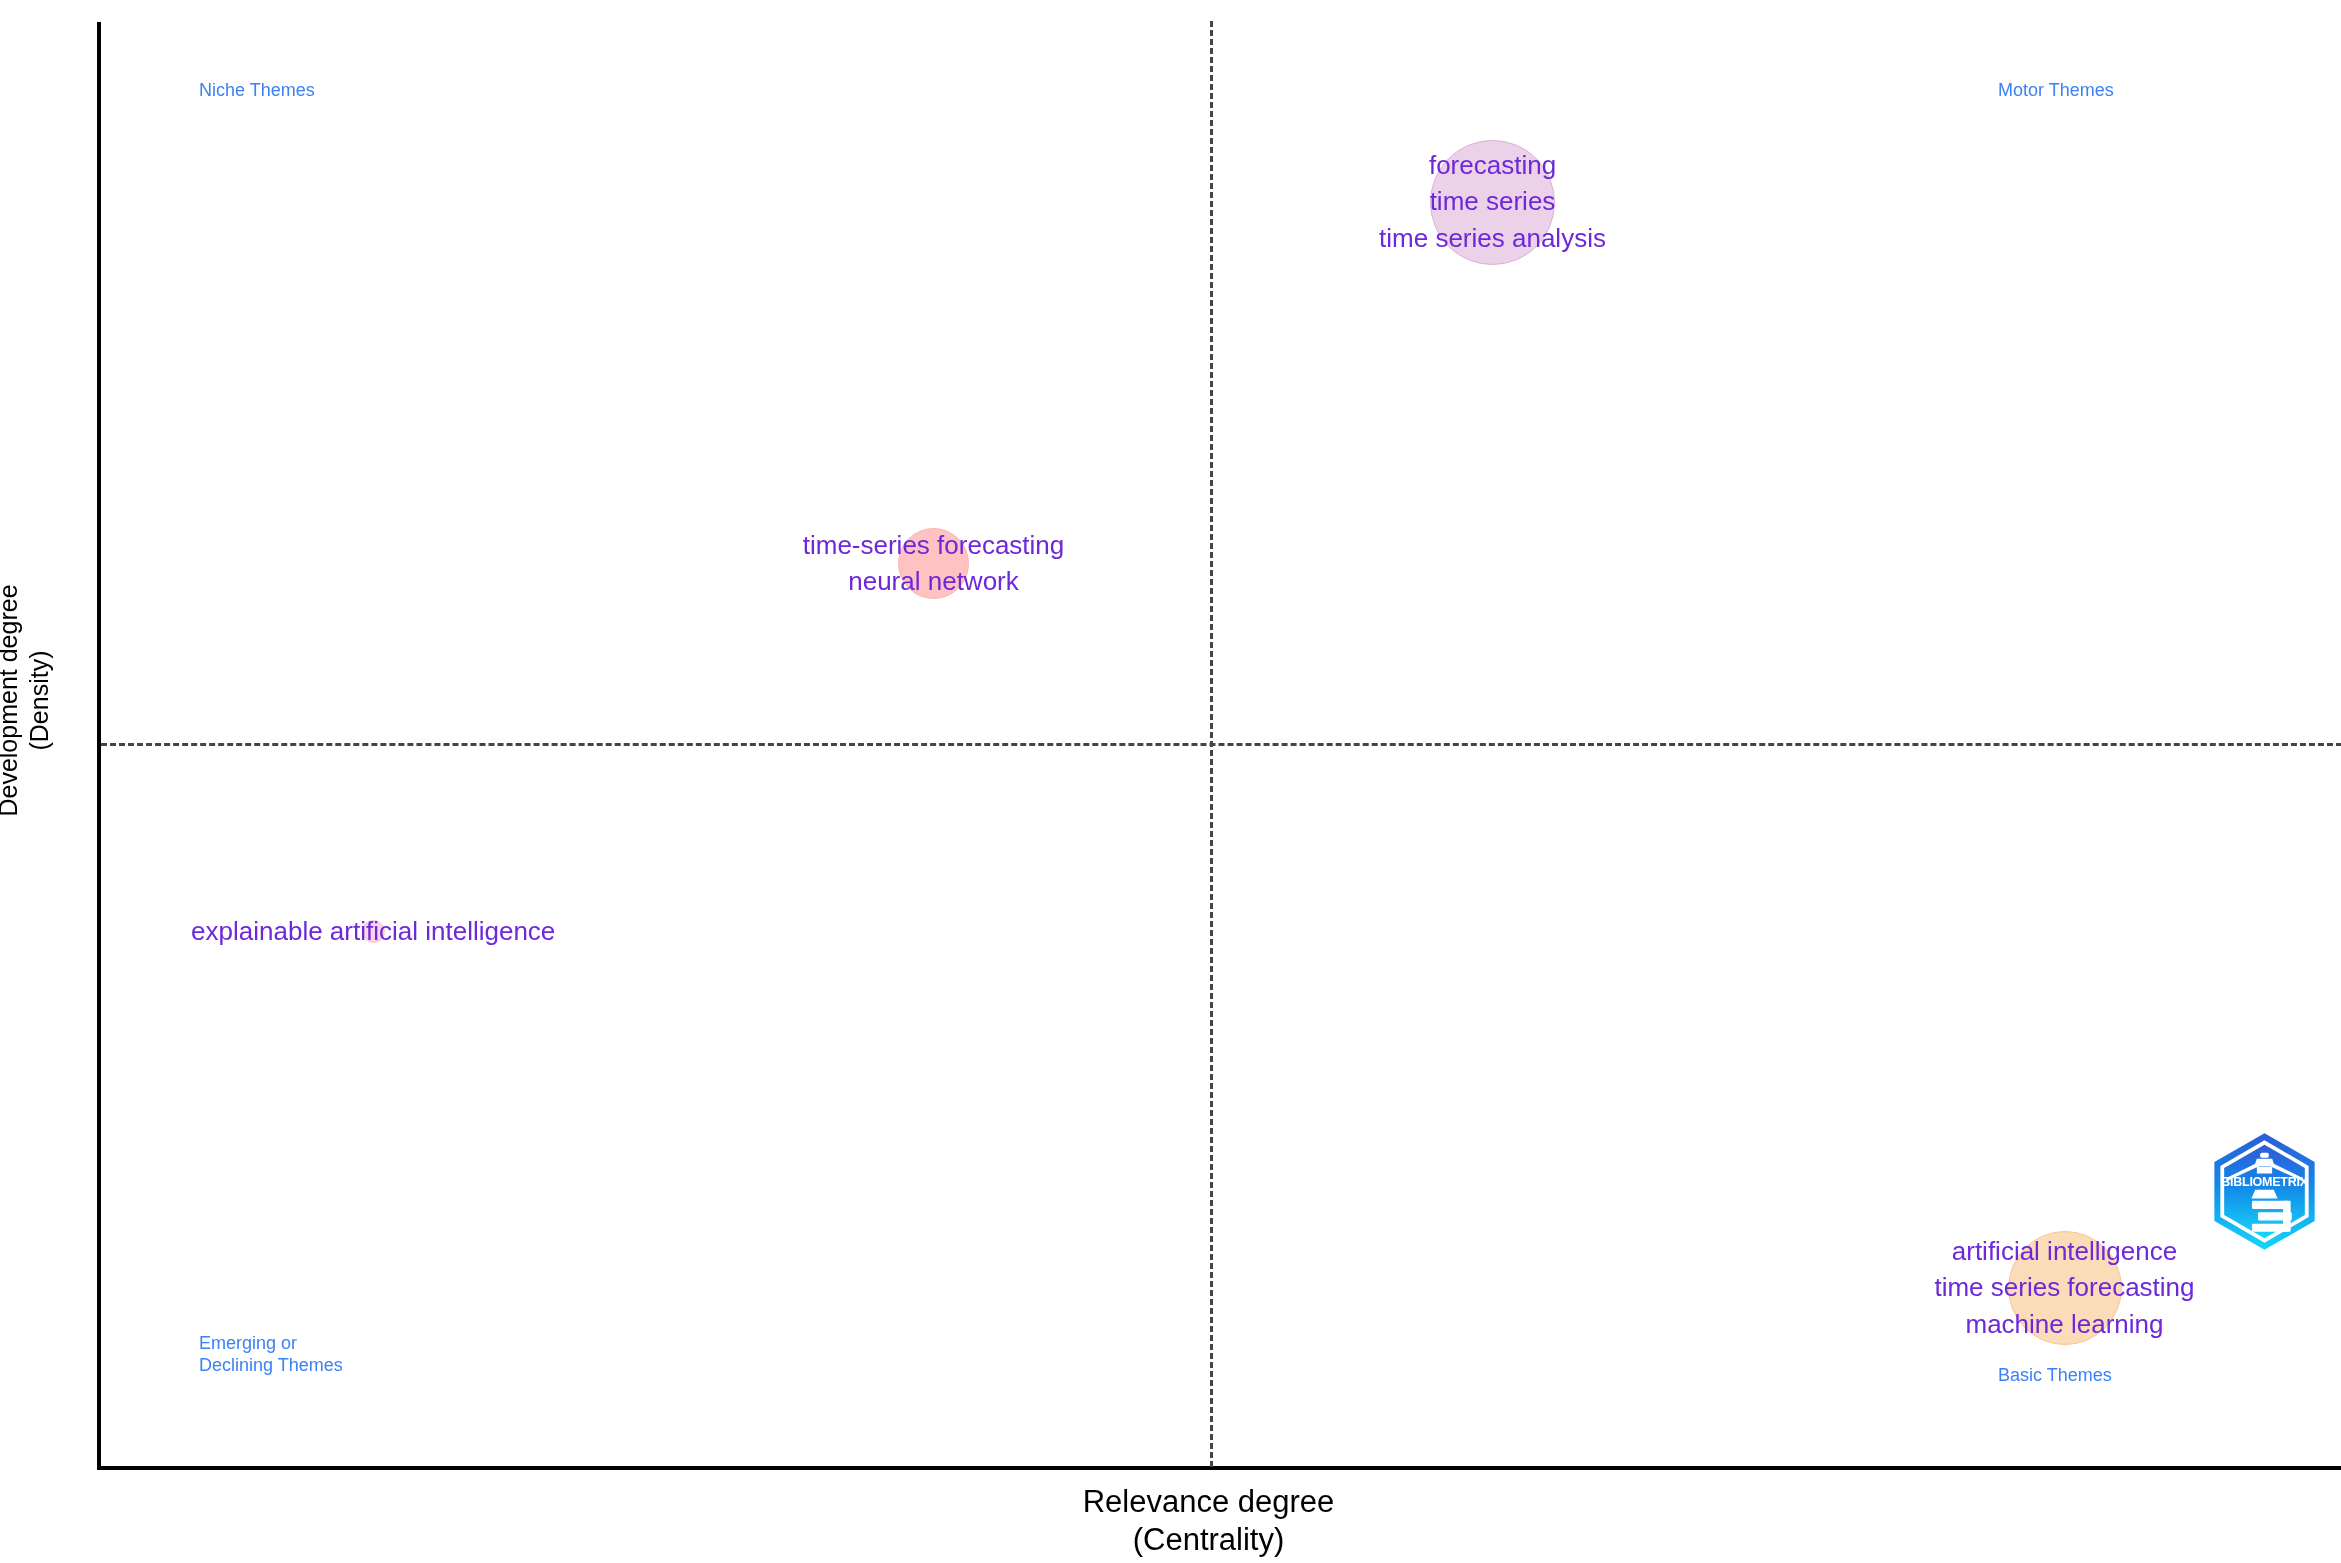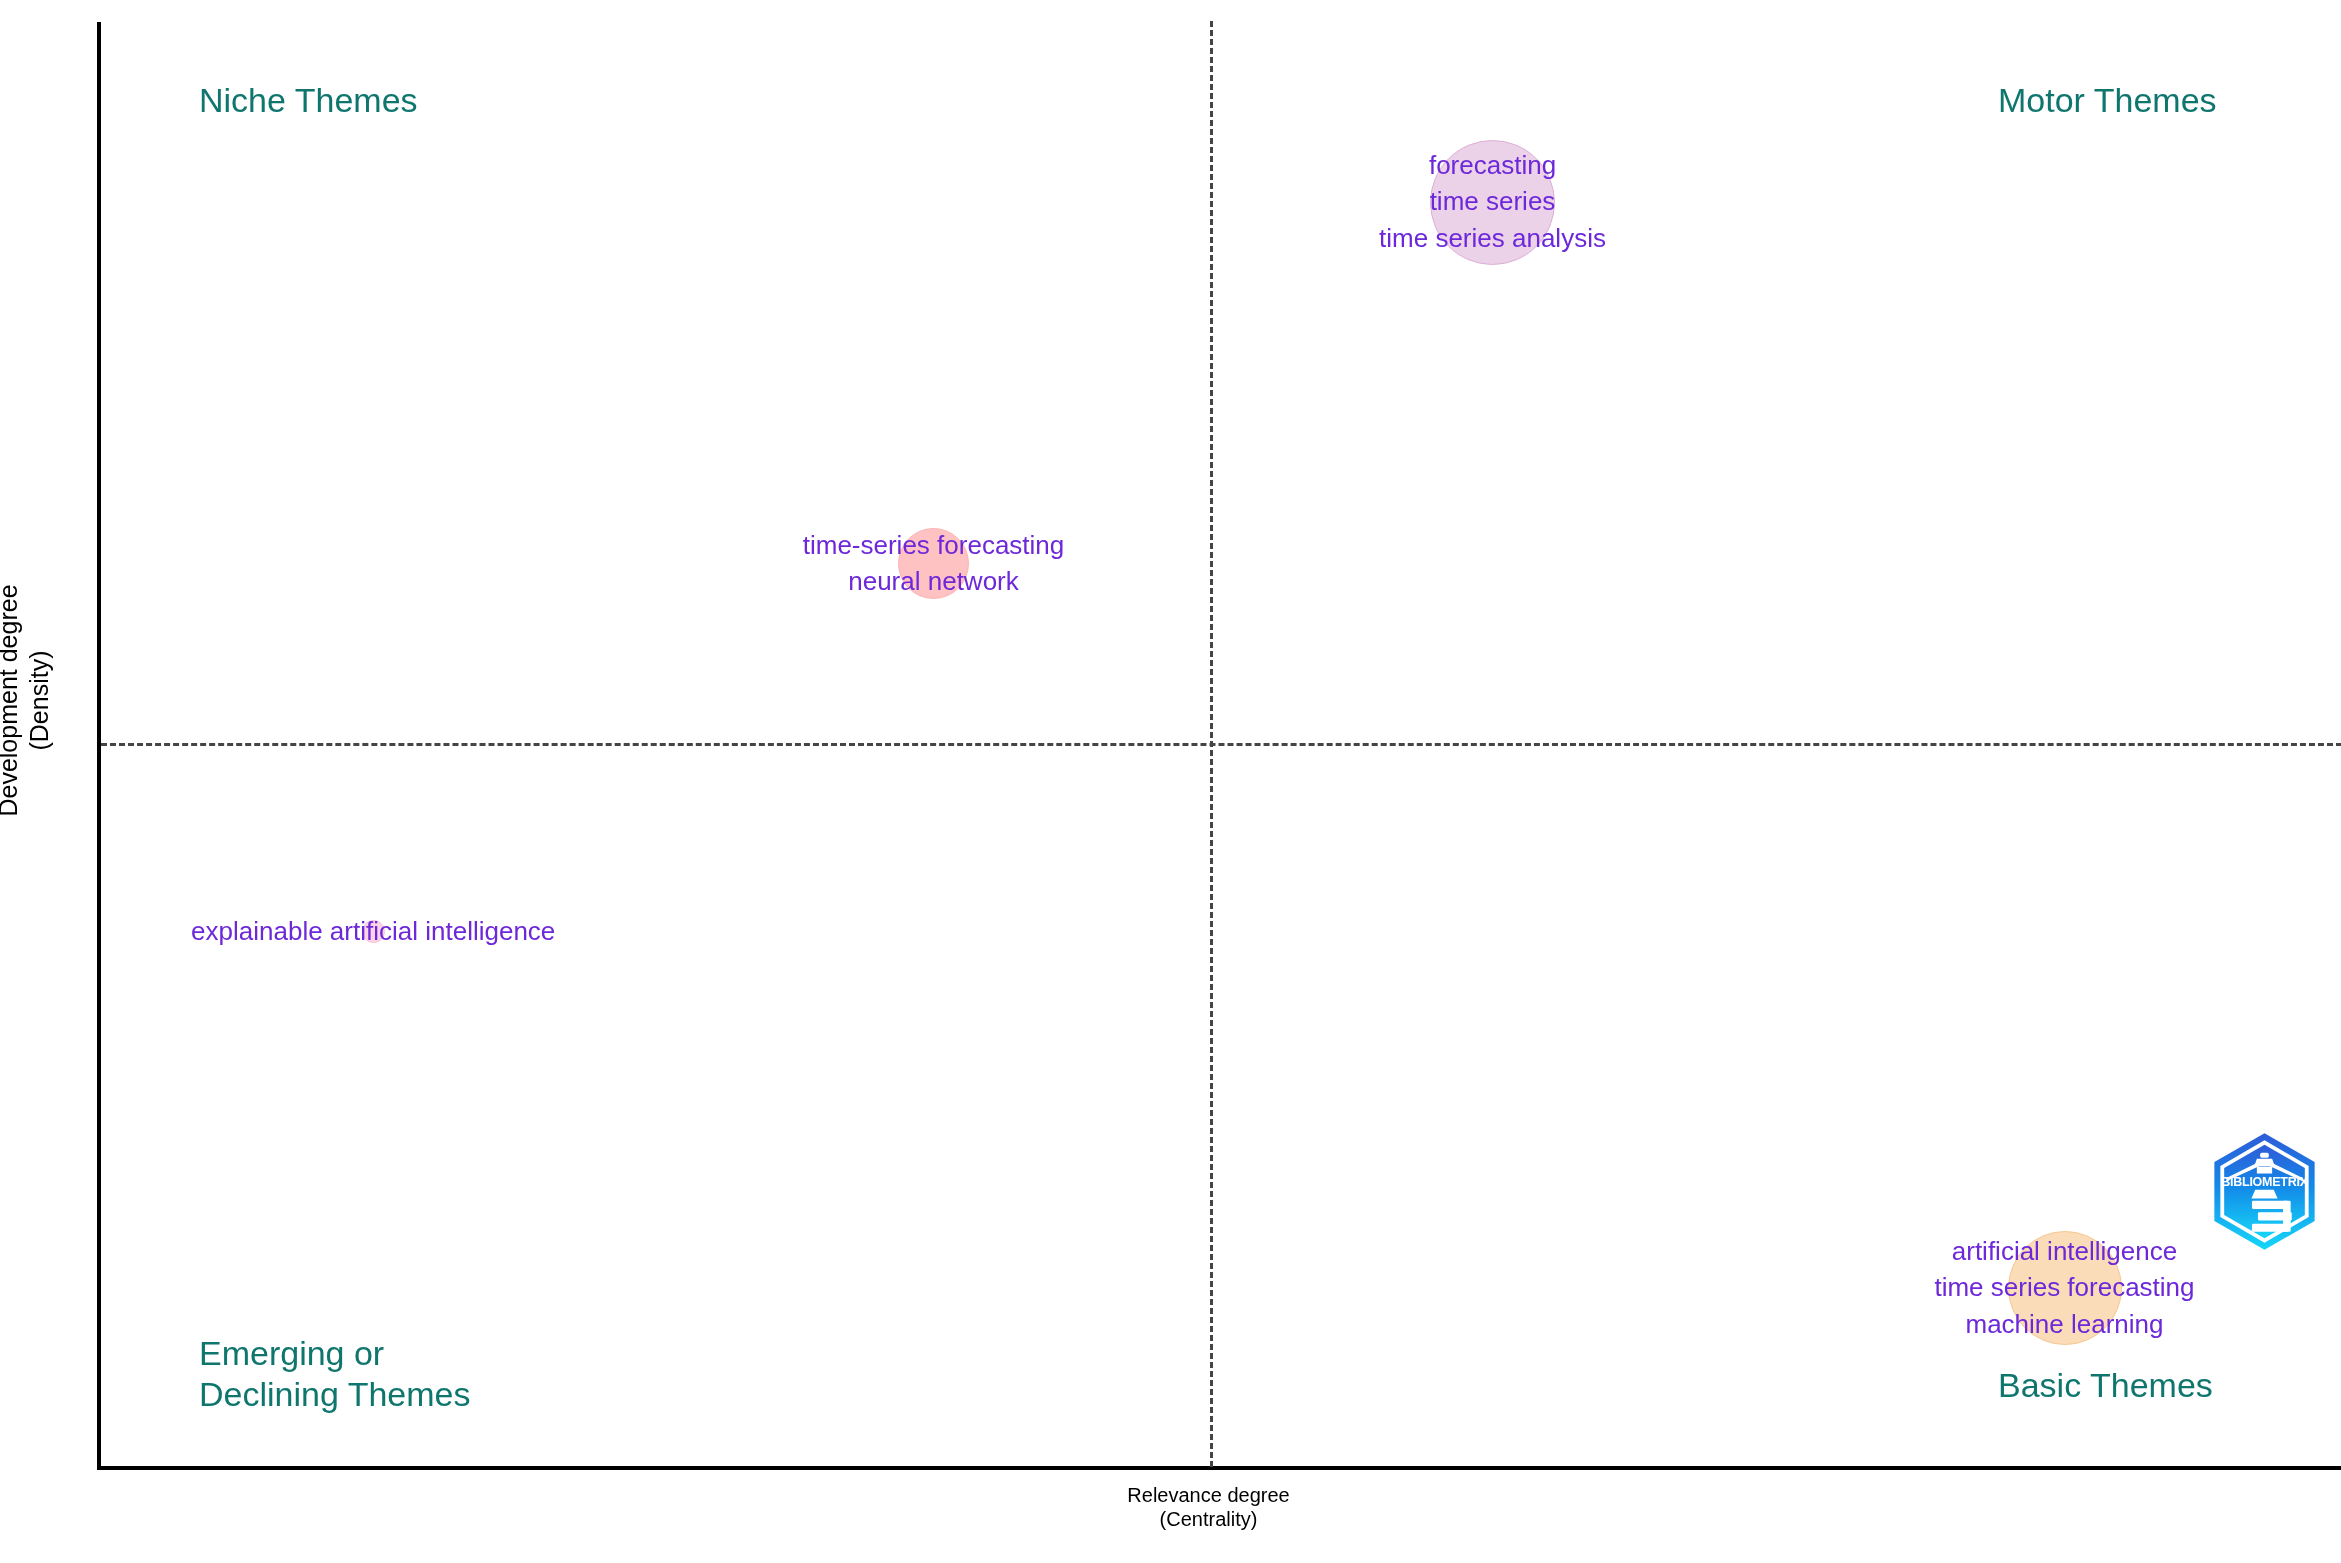--- a/index.html
+++ b/index.html
@@ -58,21 +58,21 @@
     width: 2241px;
   }
 
   
   #x-axis-title {
     position: absolute;
     left: 1028px;
     top: 1483px;
     width: 361px;
     text-align: center;
-    font-size: 20px;
+    font-size: 31px;
     line-height: 1.22;
     color: #000000;
     white-space: pre-line;
   }
   #y-axis-title-wrap {
     position: absolute;
     left: -154px;
     top: 668px;
     width: 361px;
     height: 66px;
@@ -84,23 +84,23 @@
     text-align: center;
     font-size: 25px;
     line-height: 1.22;
     color: #000000;
     white-space: pre-line;
   }
 
   
   .quadrant-label {
     position: absolute;
-    font-size: 34px;
+    font-size: 18px;
     line-height: 1.20;
-    color: #0f766e;
+    color: #3b82f6;
     white-space: pre-line;
   }
   #quad-niche      { left: 199px;  top: 80px; text-align: left; }
   #quad-motor      { left: 1998px; top: 80px; text-align: center; }
   #quad-emerging   { left: 199px;  top: 1315px; text-align: left; margin-top: 18px; }
   #quad-basic      { left: 1998px; top: 1365px; text-align: left; }
 
   
   .bubble {
     position: absolute;

